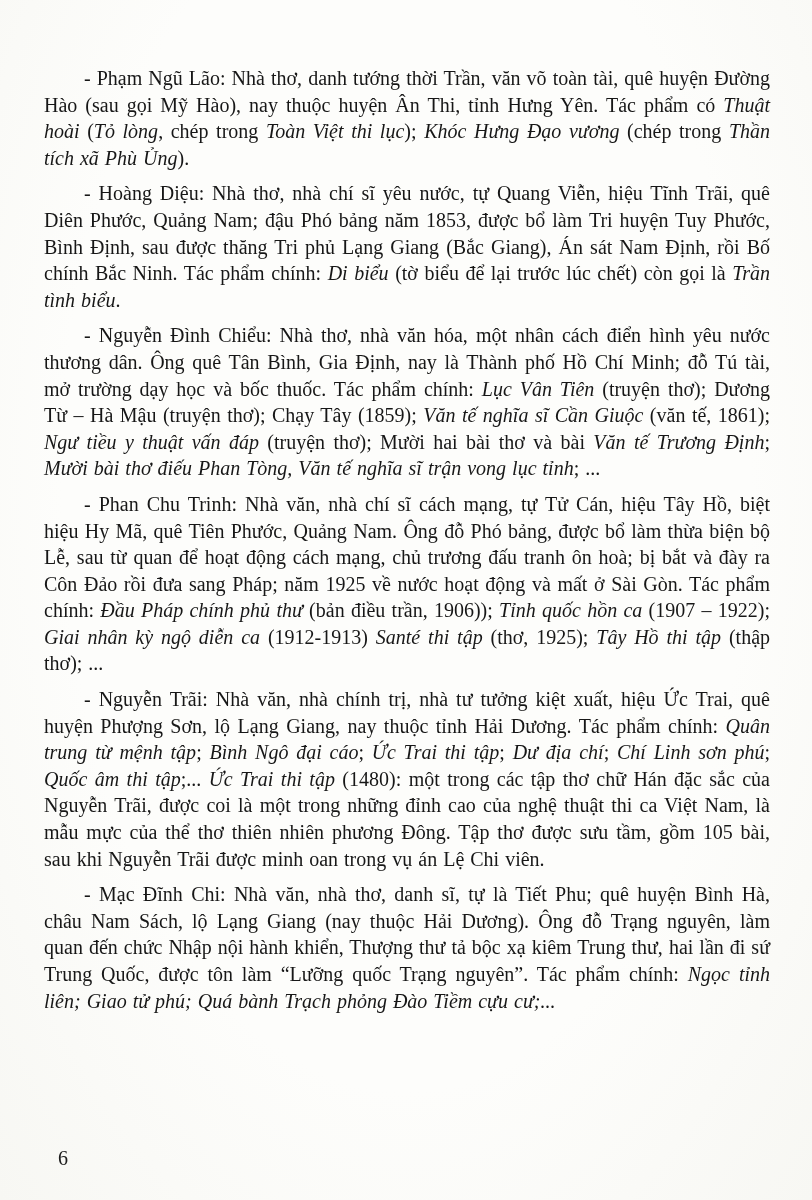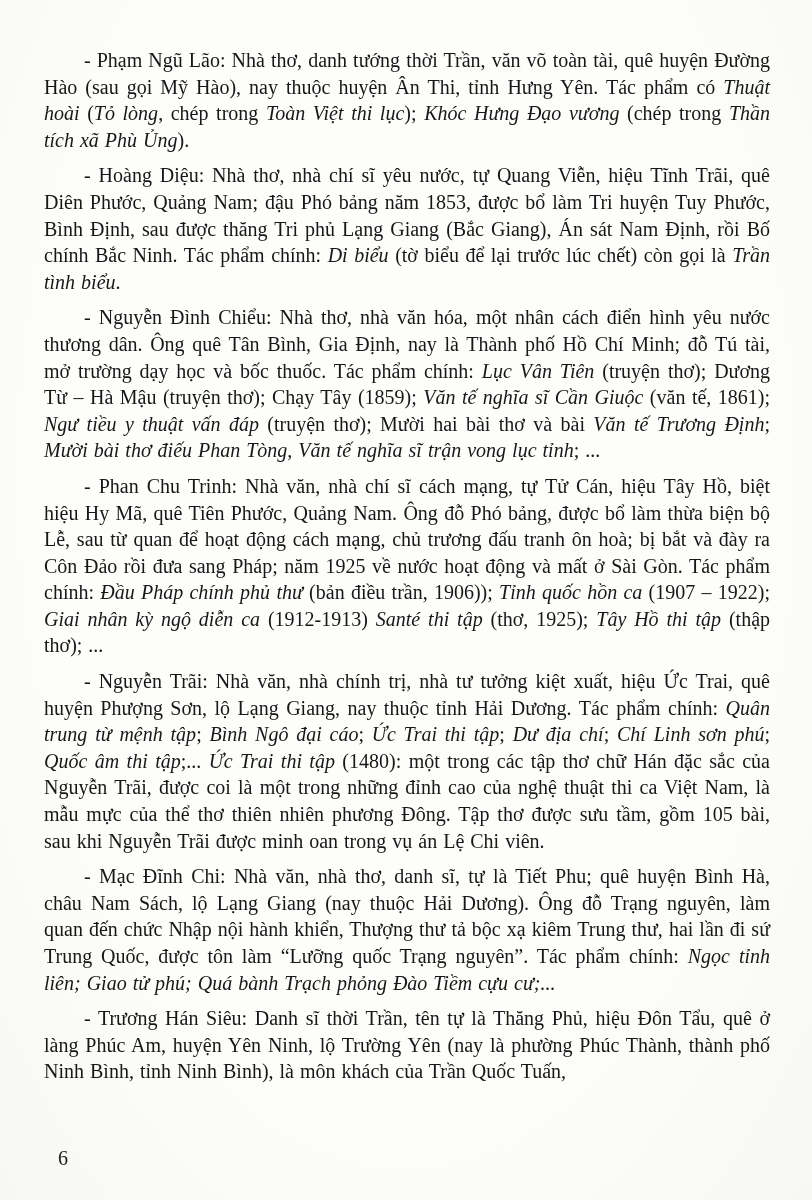--- a/index.html
+++ b/index.html
@@ -15,21 +15,21 @@
     background: #fcfcf9;
     background-image: radial-gradient(ellipse at 50% 40%, #fdfdfb 60%, #f7f7f3 100%);
     font-family: "Liberation Serif", "DejaVu Serif", serif;
     color: #171717;
     overflow: hidden;
     box-sizing: border-box;
   }
   .body-text {
     position: absolute;
     left: 44px;
-    top: 47px;
+    top: 65px;
     width: 726px;
   }
   .para {
     margin: 0 0 9px 0;
     font-size: 20px;
     line-height: 26.6px;
     text-align: justify;
     text-indent: 40px;
     word-spacing: 1px;
   }
@@ -48,16 +48,15 @@
 <body>
 
 <div class="page">
   <div class="body-text">
       <p class="para"><span>- Phạm Ngũ Lão: Nhà thơ, danh tướng thời Trần, văn võ toàn tài, quê huyện Đường Hào (sau gọi Mỹ Hào), nay thuộc huyện Ân Thi, tỉnh Hưng Yên. Tác phẩm có </span><span class="it">Thuật hoài</span><span> (</span><span class="it">Tỏ lòng</span><span>, chép trong </span><span class="it">Toàn Việt thi lục</span><span>); </span><span class="it">Khóc Hưng Đạo vương</span><span> (chép trong </span><span class="it">Thần tích xã Phù Ủng</span><span>).</span></p>
       <p class="para"><span>- Hoàng Diệu: Nhà thơ, nhà chí sĩ yêu nước, tự Quang Viễn, hiệu Tĩnh Trãi, quê Diên Phước, Quảng Nam; đậu Phó bảng năm 1853, được bổ làm Tri huyện Tuy Phước, Bình Định, sau được thăng Tri phủ Lạng Giang (Bắc Giang), Án sát Nam Định, rồi Bố chính Bắc Ninh. Tác phẩm chính: </span><span class="it">Di biểu</span><span> (tờ biểu để lại trước lúc chết) còn gọi là </span><span class="it">Trần tình biểu</span><span>.</span></p>
       <p class="para"><span>- Nguyễn Đình Chiểu: Nhà thơ, nhà văn hóa, một nhân cách điển hình yêu nước thương dân. Ông quê Tân Bình, Gia Định, nay là Thành phố Hồ Chí Minh; đỗ Tú tài, mở trường dạy học và bốc thuốc. Tác phẩm chính: </span><span class="it">Lục Vân Tiên</span><span> (truyện thơ); Dương Từ – Hà Mậu (truyện thơ); Chạy Tây (1859); </span><span class="it">Văn tế nghĩa sĩ Cần Giuộc</span><span> (văn tế, 1861); </span><span class="it">Ngư tiều y thuật vấn đáp</span><span> (truyện thơ); Mười hai bài thơ và bài </span><span class="it">Văn tế Trương Định</span><span>; </span><span class="it">Mười bài thơ điếu Phan Tòng, Văn tế nghĩa sĩ trận vong lục tỉnh</span><span>; ...</span></p>
       <p class="para"><span>- Phan Chu Trinh: Nhà văn, nhà chí sĩ cách mạng, tự Tử Cán, hiệu Tây Hồ, biệt hiệu Hy Mã, quê Tiên Phước, Quảng Nam. Ông đỗ Phó bảng, được bổ làm thừa biện bộ Lễ, sau từ quan để hoạt động cách mạng, chủ trương đấu tranh ôn hoà; bị bắt và đày ra Côn Đảo rồi đưa sang Pháp; năm 1925 về nước hoạt động và mất ở Sài Gòn. Tác phẩm chính: </span><span class="it">Đầu Pháp chính phủ thư</span><span> (bản điều trần, 1906)); </span><span class="it">Tỉnh quốc hồn ca</span><span> (1907 – 1922); </span><span class="it">Giai nhân kỳ ngộ diễn ca</span><span> (1912-1913) </span><span class="it">Santé thi tập</span><span> (thơ, 1925); </span><span class="it">Tây Hồ thi tập</span><span> (thập thơ); ...</span></p>
       <p class="para"><span>- Nguyễn Trãi: Nhà văn, nhà chính trị, nhà tư tưởng kiệt xuất, hiệu Ức Trai, quê huyện Phượng Sơn, lộ Lạng Giang, nay thuộc tỉnh Hải Dương. Tác phẩm chính: </span><span class="it">Quân trung từ mệnh tập</span><span>; </span><span class="it">Bình Ngô đại cáo</span><span>; </span><span class="it">Ức Trai thi tập</span><span>; </span><span class="it">Dư địa chí</span><span>; </span><span class="it">Chí Linh sơn phú</span><span>; </span><span class="it">Quốc âm thi tập</span><span>;... </span><span class="it">Ức Trai thi tập</span><span> (1480): một trong các tập thơ chữ Hán đặc sắc của Nguyễn Trãi, được coi là một trong những đỉnh cao của nghệ thuật thi ca Việt Nam, là mẫu mực của thể thơ thiên nhiên phương Đông. Tập thơ được sưu tầm, gồm 105 bài, sau khi Nguyễn Trãi được minh oan trong vụ án Lệ Chi viên.</span></p>
       <p class="para"><span>- Mạc Đĩnh Chi: Nhà văn, nhà thơ, danh sĩ, tự là Tiết Phu; quê huyện Bình Hà, châu Nam Sách, lộ Lạng Giang (nay thuộc Hải Dương). Ông đỗ Trạng nguyên, làm quan đến chức Nhập nội hành khiển, Thượng thư tả bộc xạ kiêm Trung thư, hai lần đi sứ Trung Quốc, được tôn làm “Lưỡng quốc Trạng nguyên”. Tác phẩm chính: </span><span class="it">Ngọc tỉnh liên; Giao tử phú; Quá bành Trạch phỏng Đào Tiềm cựu cư;...</span></p>
-      <p class="para"><span>- Trương Hán Siêu: Danh sĩ thời Trần, tên tự là Thăng Phủ, hiệu Đôn Tẩu, quê ở làng Phúc Am, huyện Yên Ninh, lộ Trường Yên (nay là phường Phúc Thành, thành phố Ninh Bình, tỉnh Ninh Bình), là môn khách của Trần Quốc Tuấn,</span></p>
     </div>
   <div class="page-number">6</div>
 </div>
 
 </body></html>

